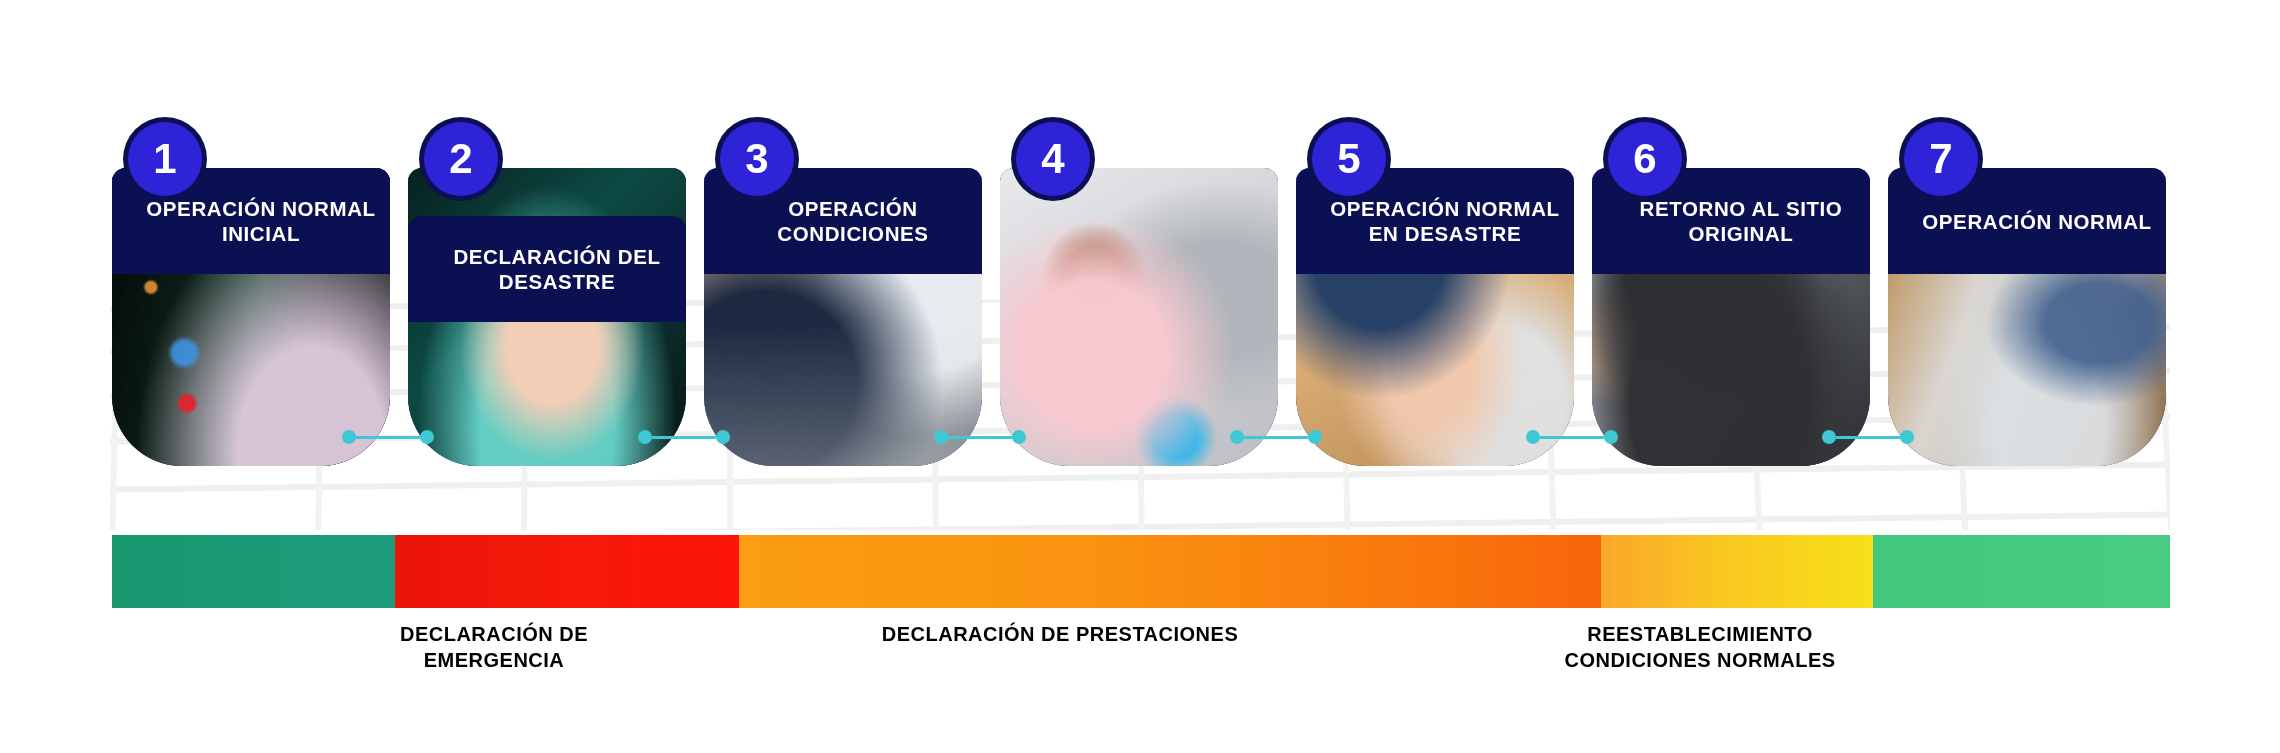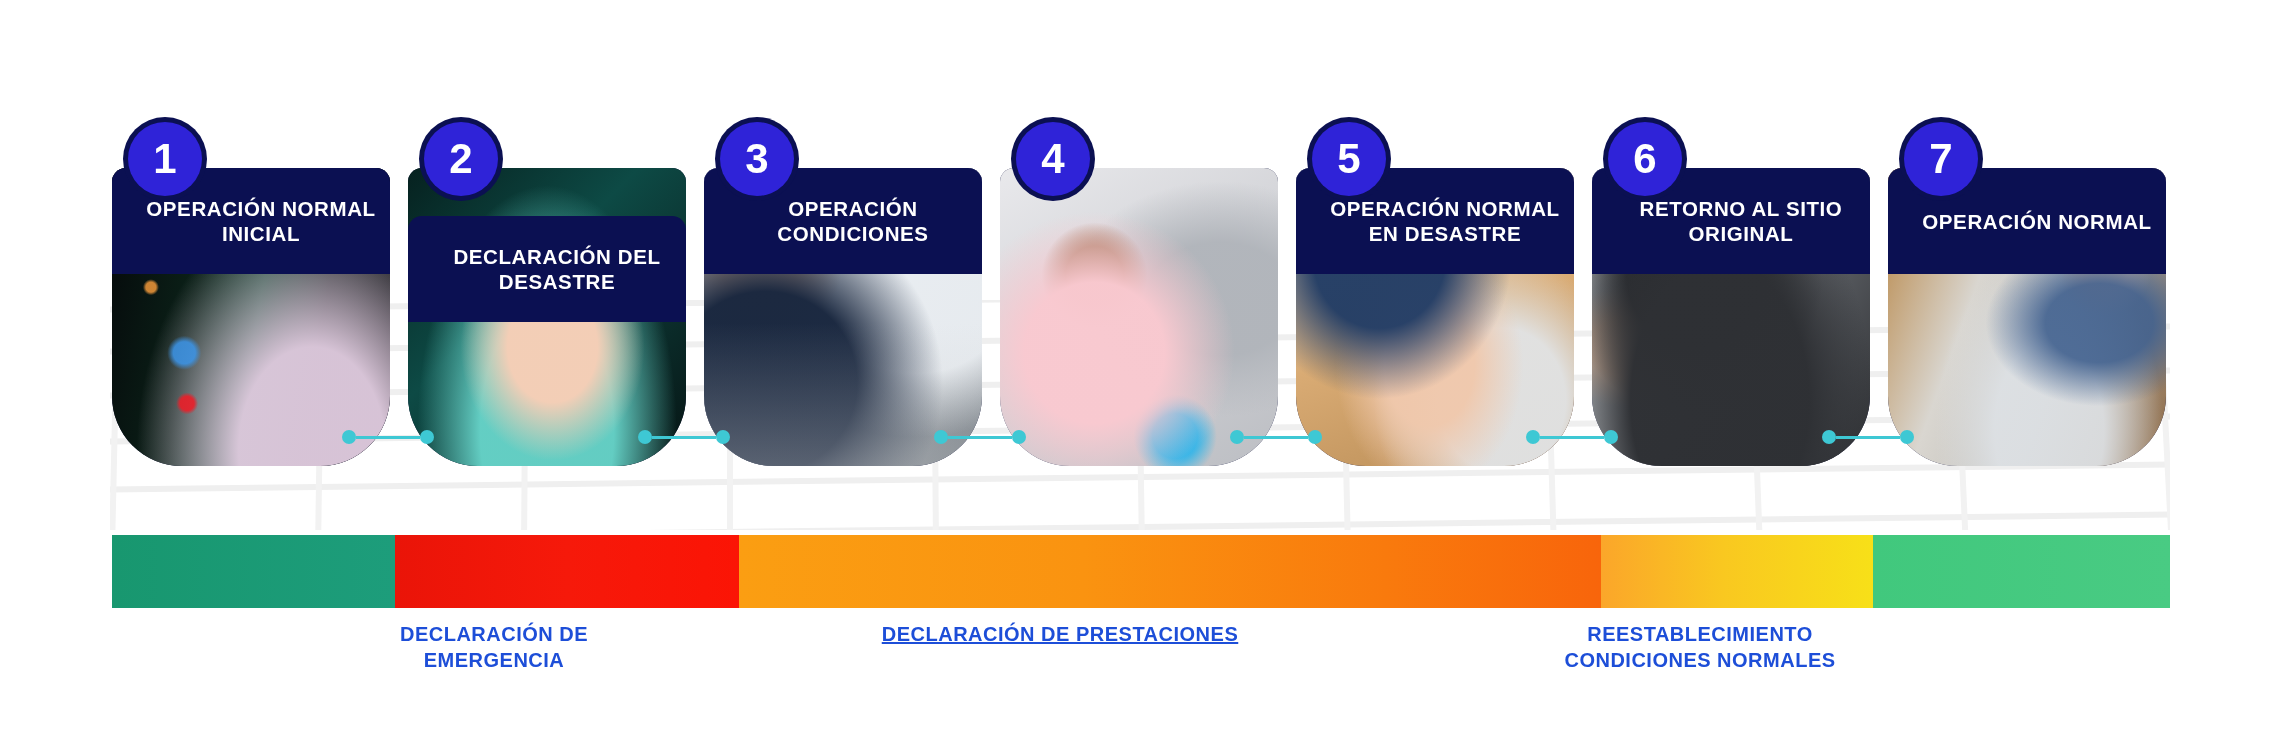--- a/index.html
+++ b/index.html
@@ -102,21 +102,21 @@
   }
   .seg{ height:100%; }
 
   
   #labels{
     position:absolute; left:0; top:622px; width:2280px; height:90px;
   }
   .phase-label{
     position:absolute;
     text-align:center;
-    color:#1d4ed8;
+    color:#000000;
     font-size:20px;
     font-weight:bold;
     letter-spacing:0.5px;
     line-height:1.28;
     white-space:pre-line;
   }
 </style>
 </head>
 <body>
 
@@ -314,16 +314,16 @@
   <div class="seg" style="width:283px; background:linear-gradient(90deg,#18976f 0%,#1d9d7b 100%);"></div>
   <div class="seg" style="width:344px; background:linear-gradient(90deg,#ea1408 0%,#f6190a 50%,#fb1405 100%);"></div>
   <div class="seg" style="width:862px; background:linear-gradient(90deg,#fb9e12 0%,#fa9310 40%,#f97a0d 75%,#f8650b 100%);"></div>
   <div class="seg" style="width:272px; background:linear-gradient(90deg,#fba62a 0%,#f9c820 45%,#f7e018 100%);"></div>
   <div class="seg" style="width:297px; background:linear-gradient(90deg,#41c87d 0%,#49cb83 100%);"></div>
 </div>
 
 <div id="labels">
   <div class="phase-label" style="left:319px; top:0; width:350px;">DECLARACIÓN DE
 EMERGENCIA</div>
-  <div class="phase-label" style="left:730px; top:0; width:660px;text-decoration:underline;">DECLARACIÓN DE PRESTACIONES</div>
+  <div class="phase-label" style="left:730px; top:0; width:660px;">DECLARACIÓN DE PRESTACIONES</div>
   <div class="phase-label" style="left:1450px; top:0; width:500px;">REESTABLECIMIENTO
 CONDICIONES NORMALES</div>
 </div>
 
 </body></html>

